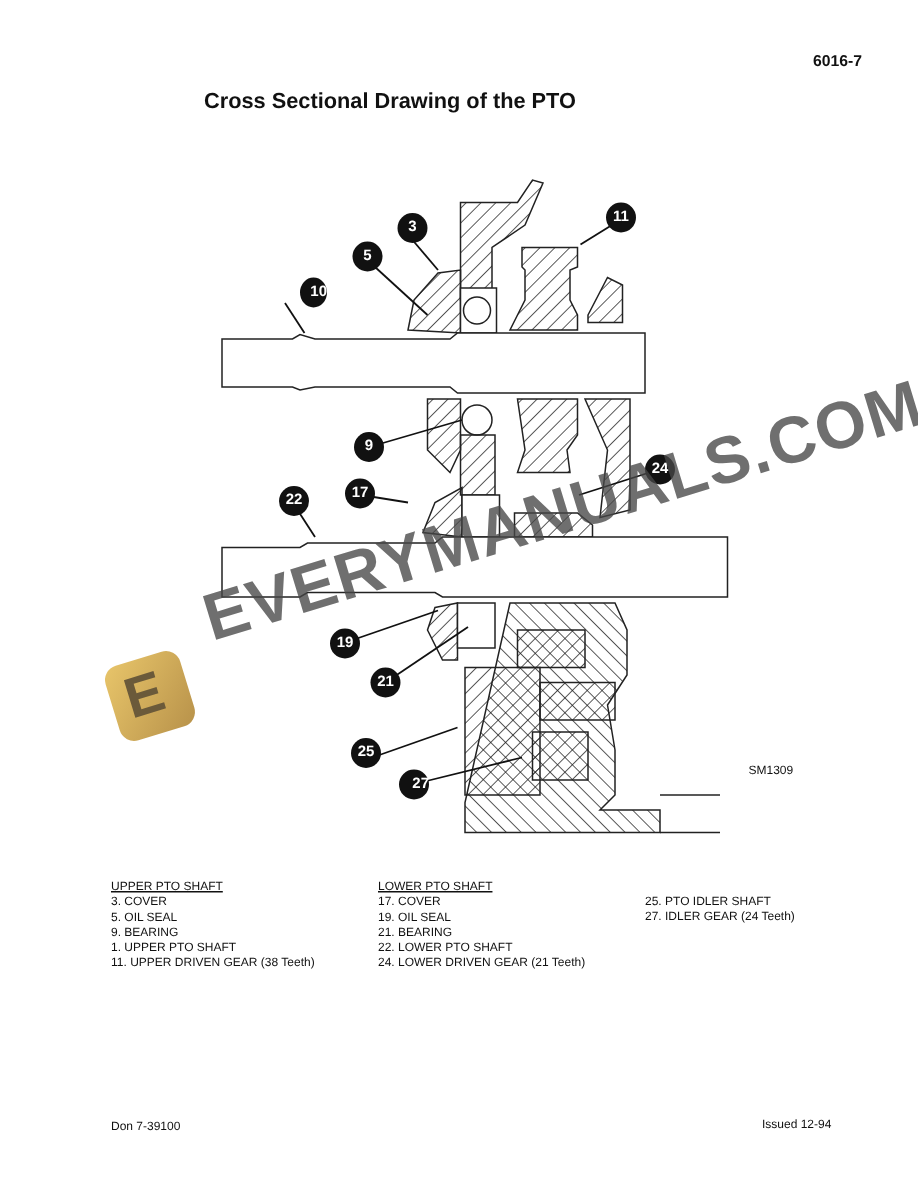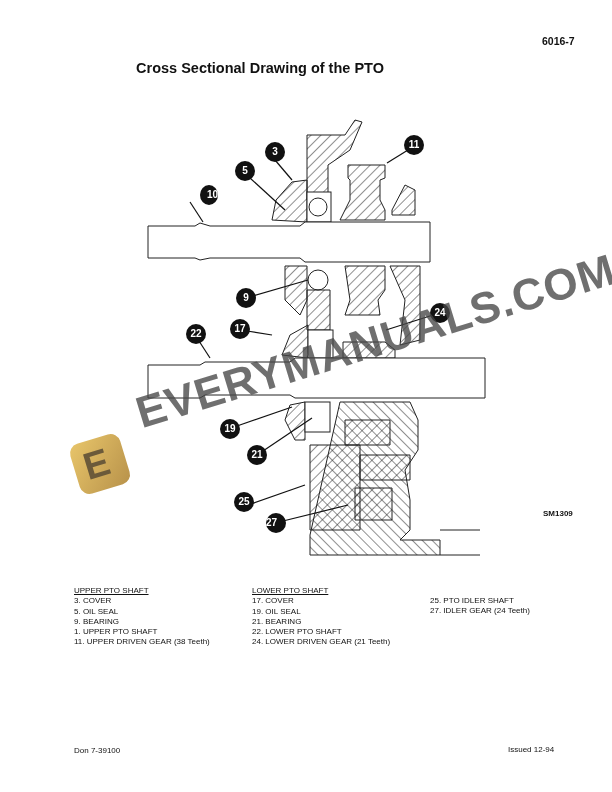--- a/index.html
+++ b/index.html
@@ -2,21 +2,21 @@
 <html><head>
   <meta charset="utf-8">
   <style>
     html, body { margin: 0; padding: 0; background: #ffffff; }
     body { width: 612px; height: 792px; position: relative; overflow: hidden;
            font-family: "Liberation Sans", sans-serif; color: #111; }
     .page-num { position: absolute; left: 542px; top: 35px; font-size: 10.5px; font-weight: bold; }
     .title { position: absolute; left: 0; width: 520px; top: 60px; text-align: center;
              font-size: 14.5px; font-weight: bold; }
     .drawing { position: absolute; left: 0; top: 0; width: 612px; height: 792px; }
-    .fig-id { position: absolute; left: 543px; top: 509px; font-size: 8px; font-weight: bold; }
+    .fig-id { position: absolute; left: 499px; top: 509px; font-size: 8px; font-weight: normal; }
     .legend-col { position: absolute; top: 586px; font-size: 8px; font-weight: normal; line-height: 10.3px; }
     .legend-col .hdr { text-decoration: underline; }
     .col1 { left: 74px; } .col2 { left: 252px; } .col3 { left: 430px; top: 596px; }
     .footer-left { position: absolute; left: 74px; top: 746px; font-size: 8px; }
     .footer-right { position: absolute; left: 508px; top: 745px; font-size: 8px; }
     .wm-text { position: absolute; left: 130px; top: 390px; font-size: 44px; font-weight: bold;
                color: rgba(70,70,70,0.78); transform: rotate(-17deg); transform-origin: left top;
                letter-spacing: 1px; white-space: nowrap; }
     .wm-logo { position: absolute; left: 74px; top: 438px; width: 52px; height: 52px; border-radius: 10px;
                background: linear-gradient(135deg, #e8c56a, #b8924a); transform: rotate(-17deg); }
@@ -94,21 +94,21 @@
   <div style="position:absolute;left:235px;top:161px;width:20px;height:20px;border-radius:50%;background:#111;color:#fff;font-size:10px;font-weight:bold;text-align:center;line-height:20px;">5</div>
   <div style="position:absolute;left:176px;top:185px;width:18px;height:20px;border-radius:50%;background:#111;color:#fff;font-size:10px;font-weight:bold;text-align:right;line-height:20px;margin-left:24px;">10</div>
   <div style="position:absolute;left:404px;top:135px;width:20px;height:20px;border-radius:50%;background:#111;color:#fff;font-size:10px;font-weight:bold;text-align:center;line-height:20px;">11</div>
   <div style="position:absolute;left:236px;top:288px;width:20px;height:20px;border-radius:50%;background:#111;color:#fff;font-size:10px;font-weight:bold;text-align:center;line-height:20px;">9</div>
   <div style="position:absolute;left:186px;top:324px;width:20px;height:20px;border-radius:50%;background:#111;color:#fff;font-size:10px;font-weight:bold;text-align:center;line-height:20px;">22</div>
   <div style="position:absolute;left:230px;top:319px;width:20px;height:20px;border-radius:50%;background:#111;color:#fff;font-size:10px;font-weight:bold;text-align:center;line-height:20px;">17</div>
   <div style="position:absolute;left:430px;top:303px;width:20px;height:20px;border-radius:50%;background:#111;color:#fff;font-size:10px;font-weight:bold;text-align:center;line-height:20px;">24</div>
   <div style="position:absolute;left:220px;top:419px;width:20px;height:20px;border-radius:50%;background:#111;color:#fff;font-size:10px;font-weight:bold;text-align:center;line-height:20px;">19</div>
   <div style="position:absolute;left:247px;top:445px;width:20px;height:20px;border-radius:50%;background:#111;color:#fff;font-size:10px;font-weight:bold;text-align:center;line-height:20px;">21</div>
   <div style="position:absolute;left:234px;top:492px;width:20px;height:20px;border-radius:50%;background:#111;color:#fff;font-size:10px;font-weight:bold;text-align:center;line-height:20px;">25</div>
-  <div style="position:absolute;left:266px;top:513px;width:20px;height:20px;border-radius:50%;background:#111;color:#fff;font-size:10px;font-weight:bold;text-align:left;line-height:20px;">27</div>
+  <div style="position:absolute;left:266px;top:513px;width:20px;height:20px;border-radius:50%;background:#111;color:#fff;font-size:10px;font-weight:bold;text-align:right;line-height:20px;">27</div>
 </div>
 
 <div class="fig-id">SM1309</div>
 
 <div class="wm-logo">
     <span>E</span>
   </div>
 <div class="wm-text">EVERYMANUALS.COM</div>
 
 <div class="legend-col col1">

